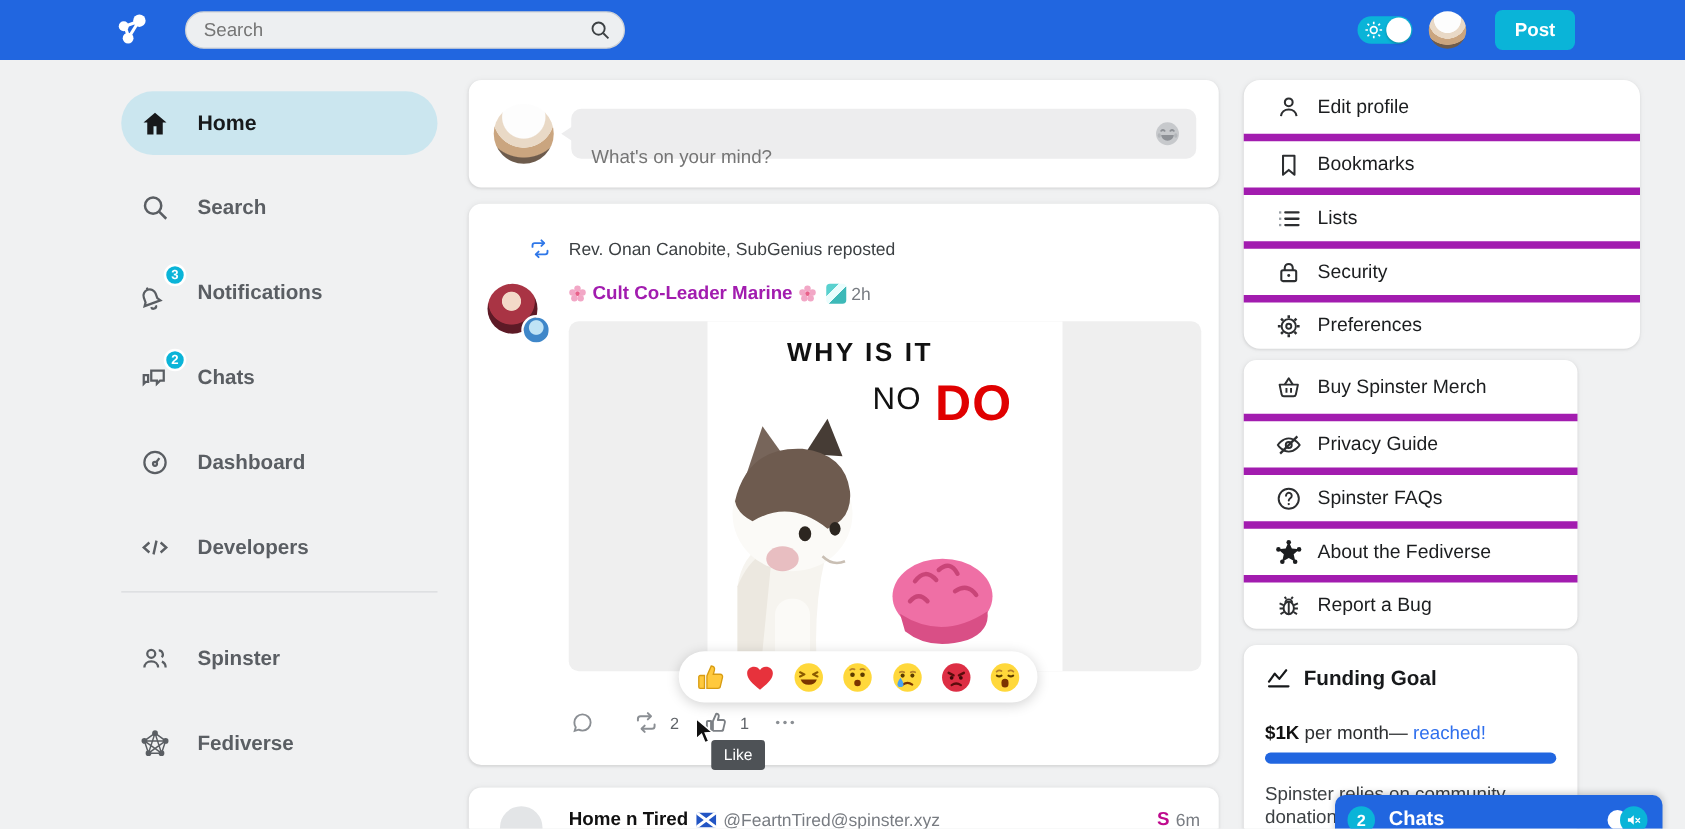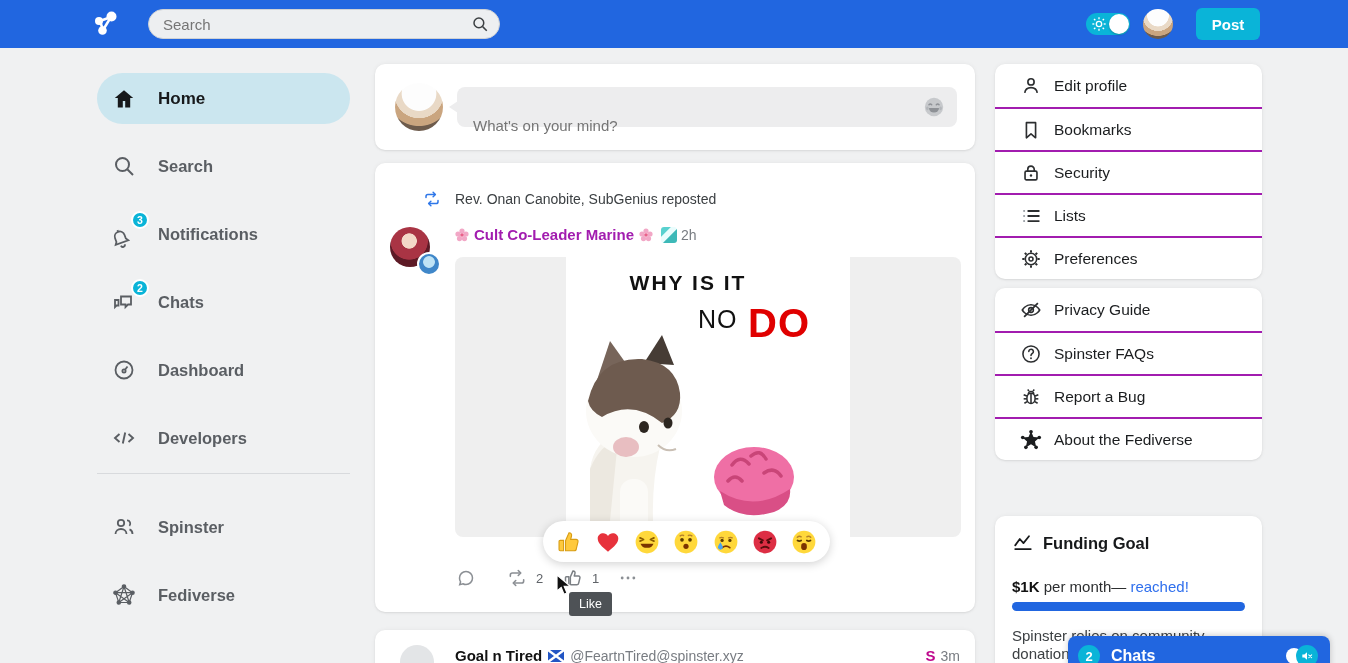--- a/index.html
+++ b/index.html
@@ -85,23 +85,23 @@
   .nextpost { left:375px; top:630px; width:600px; height:40px; border-radius:10px 10px 0 0; }
   .np-avatar { position:absolute; left:25px; top:15px; width:34px; height:34px; border-radius:50%; background:#e3e5e7; }
   .np-row { position:absolute; left:80px; top:17px; width:505px; display:flex; align-items:center; font-size:15px; }
   .np-name { font-weight:bold; color:#111; white-space:nowrap; }
   .np-flag { width:16px; height:12px; margin-left:6px; border-radius:2px; }
   .np-handle { color:#787c82; font-size:14px; margin-left:6px; flex:1; white-space:nowrap; overflow:hidden; }
   .np-s { color:#bf0a8e; font-weight:bold; font-size:15px; margin-right:5px; }
   .np-time { color:#787c82; font-size:14px; }
 
   
-  .menu1 { left:995px; top:64px; width:267px; }
+  .menu1 { left:995px; top:64px; width:317px;border-radius:13px; }
   .menu2 { left:995px; top:288px; width:267px; }
-  .mrow { height:43px; display:flex; align-items:center; border-top:2px solid #a21caf; cursor:pointer; }
+  .mrow { height:43px; display:flex; align-items:center; border-top:6px solid #a21caf; cursor:pointer; }
   .mrow:first-child { border-top:none; }
   .mrow .micon { width:22px; height:22px; margin-left:25px; flex:0 0 auto; }
   .mrow .mlabel { margin-left:12px; font-size:15.5px; color:#1b1d1f; }
 
   
   .funding { left:995px; top:516px; width:267px; height:200px; }
   .f-title { position:absolute; left:48px; top:18px; font-size:16.5px; font-weight:bold; color:#17191b; }
   .f-icon { position:absolute; left:17px; top:17px; width:22px; height:22px; }
   .f-goal { position:absolute; left:17px; top:62px; font-size:15px; color:#2c2e30; }
   .f-goal b { color:#111; }
@@ -445,77 +445,77 @@
             <circle cx="12" cy="12" r="1.7"></circle>
             <circle cx="19" cy="12" r="1.7"></circle>
           </svg>
       </div>
     </div>
   </article>
 
   <article class="card nextpost">
     <div class="np-avatar"></div>
     <div class="np-row">
-      <span class="np-name">Goal n Tired</span>
+      <span class="np-name">Home n Tired</span>
       <span class="np-flag">
         <svg viewBox="0 0 16 12">
             <rect width="16" height="12" rx="1.5" fill="#2255c4"></rect>
             <path d="M0 0L16 12M16 0L0 12" stroke="#fff" stroke-width="2.4"></path>
           </svg>
       </span>
       <span class="np-handle">@FeartnTired@spinster.xyz</span>
       <span class="np-s">S</span>
-      <span class="np-time">3m</span>
+      <span class="np-time">6m</span>
     </div>
   </article>
 
   <section class="card menu1">
     <div class="mrow">
       <span class="micon">
         <svg viewBox="0 0 24 24" fill="none" stroke="#2c2e30" stroke-width="1.8">
           <circle cx="12" cy="7.5" r="3.4"></circle>
             <path d="M5.2 19.5c.4-3.6 3.2-5.8 6.8-5.8s6.4 2.2 6.8 5.8"></path>
         </svg>
       </span>
       <span class="mlabel">Edit profile</span>
     </div>
     <div class="mrow">
       <span class="micon">
         <svg viewBox="0 0 24 24" fill="none" stroke="#2c2e30" stroke-width="1.8" stroke-linejoin="round">
             <path d="M7 4h10v16.5l-5-4.2-5 4.2z"></path>
           </svg>
       </span>
       <span class="mlabel">Bookmarks</span>
-    </div>
-    <div class="mrow">
-      <span class="micon">
-        <svg viewBox="0 0 24 24" fill="none" stroke="#2c2e30" stroke-width="1.8">
-          <rect x="5.5" y="10" width="13" height="9.5" rx="1.5"></rect>
-            <path d="M8.5 10V8a3.5 3.5 0 017 0v2"></path>
-            <circle cx="12" cy="14.7" r="1.3" fill="#2c2e30" stroke="none"></circle>
-        </svg>
-      </span>
-      <span class="mlabel">Security</span>
     </div>
     <div class="mrow">
       <span class="micon">
         <svg viewBox="0 0 24 24" stroke-linecap="round">
           <g stroke="#2c2e30" stroke-width="2">
               <line x1="9" y1="6.5" x2="20.5" y2="6.5"></line>
               <line x1="9" y1="12" x2="20.5" y2="12"></line>
               <line x1="9" y1="17.5" x2="20.5" y2="17.5"></line>
             </g>
           <g fill="#9aa0a6">
               <rect x="3.5" y="5.5" width="2" height="2"></rect>
               <rect x="3.5" y="11" width="2" height="2"></rect>
               <rect x="3.5" y="16.5" width="2" height="2"></rect>
             </g>
         </svg>
       </span>
       <span class="mlabel">Lists</span>
+    </div>
+    <div class="mrow">
+      <span class="micon">
+        <svg viewBox="0 0 24 24" fill="none" stroke="#2c2e30" stroke-width="1.8">
+          <rect x="5.5" y="10" width="13" height="9.5" rx="1.5"></rect>
+            <path d="M8.5 10V8a3.5 3.5 0 017 0v2"></path>
+            <circle cx="12" cy="14.7" r="1.3" fill="#2c2e30" stroke="none"></circle>
+        </svg>
+      </span>
+      <span class="mlabel">Security</span>
     </div>
     <div class="mrow">
       <span class="micon">
         <svg viewBox="0 0 24 24" fill="none" stroke="#2c2e30" stroke-width="1.7">
           <circle cx="12" cy="12" r="6.2"></circle>
             <circle cx="12" cy="12" r="2.2"></circle>
           <g stroke-width="2.2">
               <line x1="12" y1="2.5" x2="12" y2="5"></line>
               <line x1="12" y1="19" x2="12" y2="21.5"></line>
               <line x1="2.5" y1="12" x2="5" y2="12"></line>
@@ -527,71 +527,82 @@
             </g>
         </svg>
       </span>
       <span class="mlabel">Preferences</span>
     </div>
   </section>
 
   <section class="card menu2">
     <div class="mrow">
       <span class="micon">
+        <svg viewBox="0 0 24 24" fill="none" stroke="#2c2e30" stroke-width="1.7" stroke-linejoin="round">
+          <path d="M4 9.5h16l-1.8 8.6a2 2 0 01-2 1.6H7.8a2 2 0 01-2-1.6z"></path>
+            <path d="M8.5 9.5L12 4l3.5 5.5"></path>
+          <line x1="10" y1="12.5" x2="10" y2="16.5"></line>
+            <line x1="14" y1="12.5" x2="14" y2="16.5"></line>
+        </svg>
+      </span>
+      <span class="mlabel">Buy Spinster Merch</span>
+    </div>
+    <div class="mrow">
+      <span class="micon">
         <svg viewBox="0 0 24 24" fill="none" stroke="#2c2e30" stroke-width="1.7">
           <path d="M2.5 12s3.5-5.8 9.5-5.8S21.5 12 21.5 12s-3.5 5.8-9.5 5.8S2.5 12 2.5 12z"></path>
           <circle cx="12" cy="12" r="2.6"></circle>
             <line x1="4.5" y1="19.5" x2="19.5" y2="4.5" stroke-width="2"></line>
         </svg>
       </span>
       <span class="mlabel">Privacy Guide</span>
     </div>
     <div class="mrow">
       <span class="micon">
         <svg viewBox="0 0 24 24" fill="none" stroke="#2c2e30" stroke-width="1.7">
           <circle cx="12" cy="12" r="8.8"></circle>
           <path d="M9.6 9.3a2.5 2.5 0 114 2c-.9.7-1.6 1.2-1.6 2.3" stroke-linecap="round"></path>
           <circle cx="12" cy="16.6" r="1" fill="#2c2e30" stroke="none"></circle>
         </svg>
       </span>
       <span class="mlabel">Spinster FAQs</span>
+    </div>
+    <div class="mrow">
+      <span class="micon">
+        <svg viewBox="0 0 24 24">
+          <path d="M12 2.5l2.7 6.1 6.6.6-5 4.4 1.5 6.5L12 16.7 6.2 20.1l1.5-6.5-5-4.4 6.6-.6z" fill="#1b1d1f"></path>
+          <g fill="#1b1d1f">
+              <circle cx="12" cy="3" r="2"></circle>
+              <circle cx="21" cy="9.3" r="2"></circle>
+              <circle cx="17.6" cy="20" r="2"></circle>
+              <circle cx="6.4" cy="20" r="2"></circle>
+              <circle cx="3" cy="9.3" r="2"></circle>
+            </g>
+        </svg>
+      </span>
+      <span class="mlabel">About the Fediverse</span>
     </div>
     <div class="mrow">
       <span class="micon">
         <svg viewBox="0 0 24 24" fill="none" stroke="#2c2e30" stroke-width="1.7">
           <ellipse cx="12" cy="13.5" rx="4.5" ry="5.5"></ellipse>
             <path d="M9 9a3 3 0 016 0"></path>
           <line x1="12" y1="8" x2="12" y2="19"></line>
           <line x1="7.5" y1="11" x2="4" y2="9.5"></line>
             <line x1="7.5" y1="14" x2="4" y2="14"></line>
             <line x1="7.8" y1="17" x2="4.8" y2="18.8"></line>
           <line x1="16.5" y1="11" x2="20" y2="9.5"></line>
             <line x1="16.5" y1="14" x2="20" y2="14"></line>
             <line x1="16.2" y1="17" x2="19.2" y2="18.8"></line>
           <line x1="9.8" y1="5.6" x2="8.4" y2="3.8"></line>
             <line x1="14.2" y1="5.6" x2="15.6" y2="3.8"></line>
         </svg>
       </span>
       <span class="mlabel">Report a Bug</span>
     </div>
-    <div class="mrow">
-      <span class="micon">
-        <svg viewBox="0 0 24 24">
-          <path d="M12 2.5l2.7 6.1 6.6.6-5 4.4 1.5 6.5L12 16.7 6.2 20.1l1.5-6.5-5-4.4 6.6-.6z" fill="#1b1d1f"></path>
-          <g fill="#1b1d1f">
-              <circle cx="12" cy="3" r="2"></circle>
-              <circle cx="21" cy="9.3" r="2"></circle>
-              <circle cx="17.6" cy="20" r="2"></circle>
-              <circle cx="6.4" cy="20" r="2"></circle>
-              <circle cx="3" cy="9.3" r="2"></circle>
-            </g>
-        </svg>
-      </span>
-      <span class="mlabel">About the Fediverse</span>
-    </div>
   </section>
 
   <section class="card funding">
     <span class="f-icon">
       <svg viewBox="0 0 24 24" fill="none" stroke="#17191b" stroke-width="1.9" stroke-linecap="round" stroke-linejoin="round">
         <path d="M3.5 13.5l5-7 4 4.5 6-7.5"></path>
           <path d="M3.5 17.5h17"></path>
       </svg>
     </span>
     <span class="f-title">Funding Goal</span>

